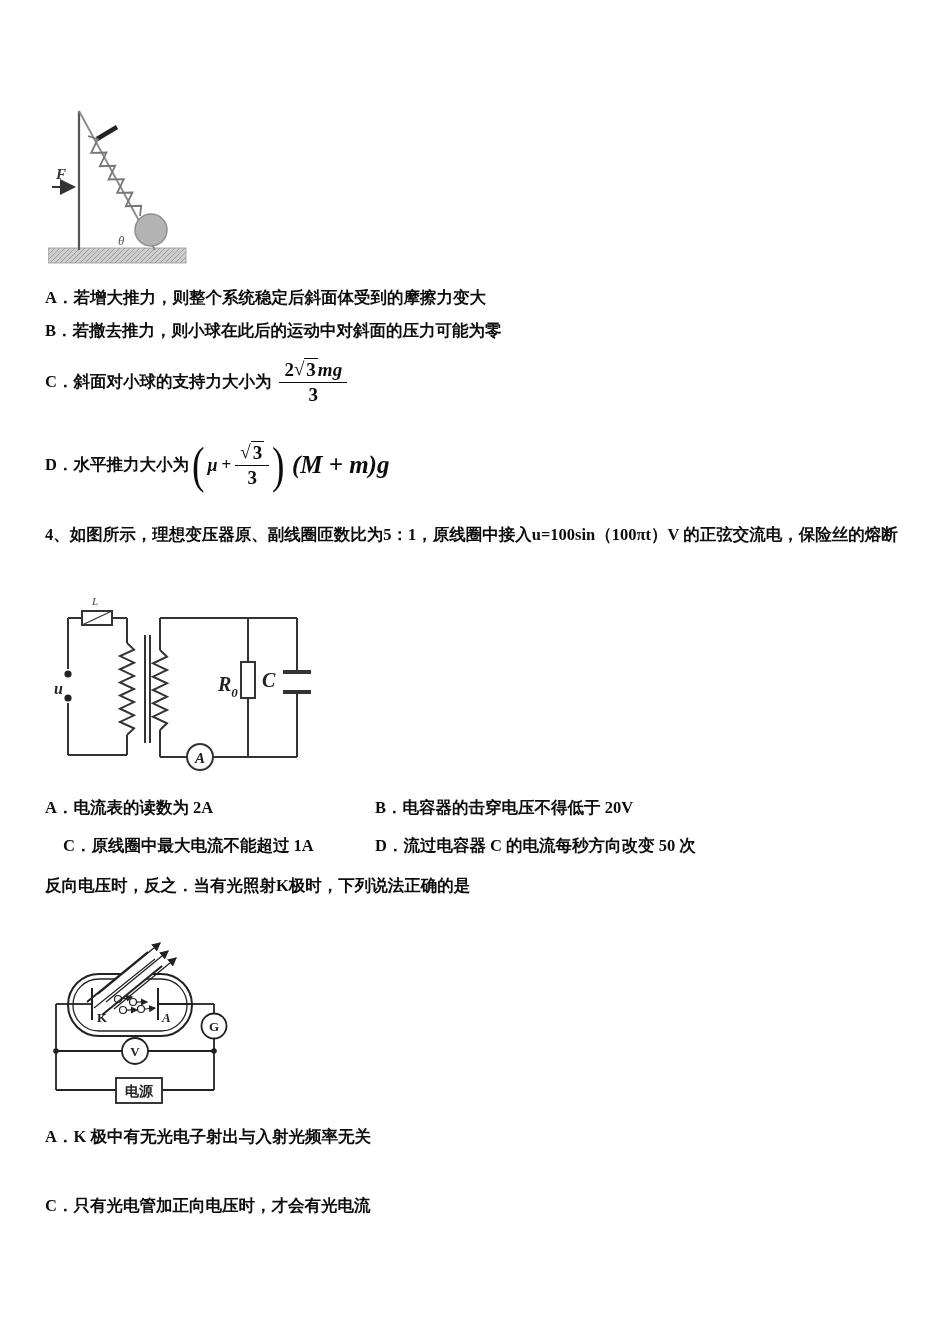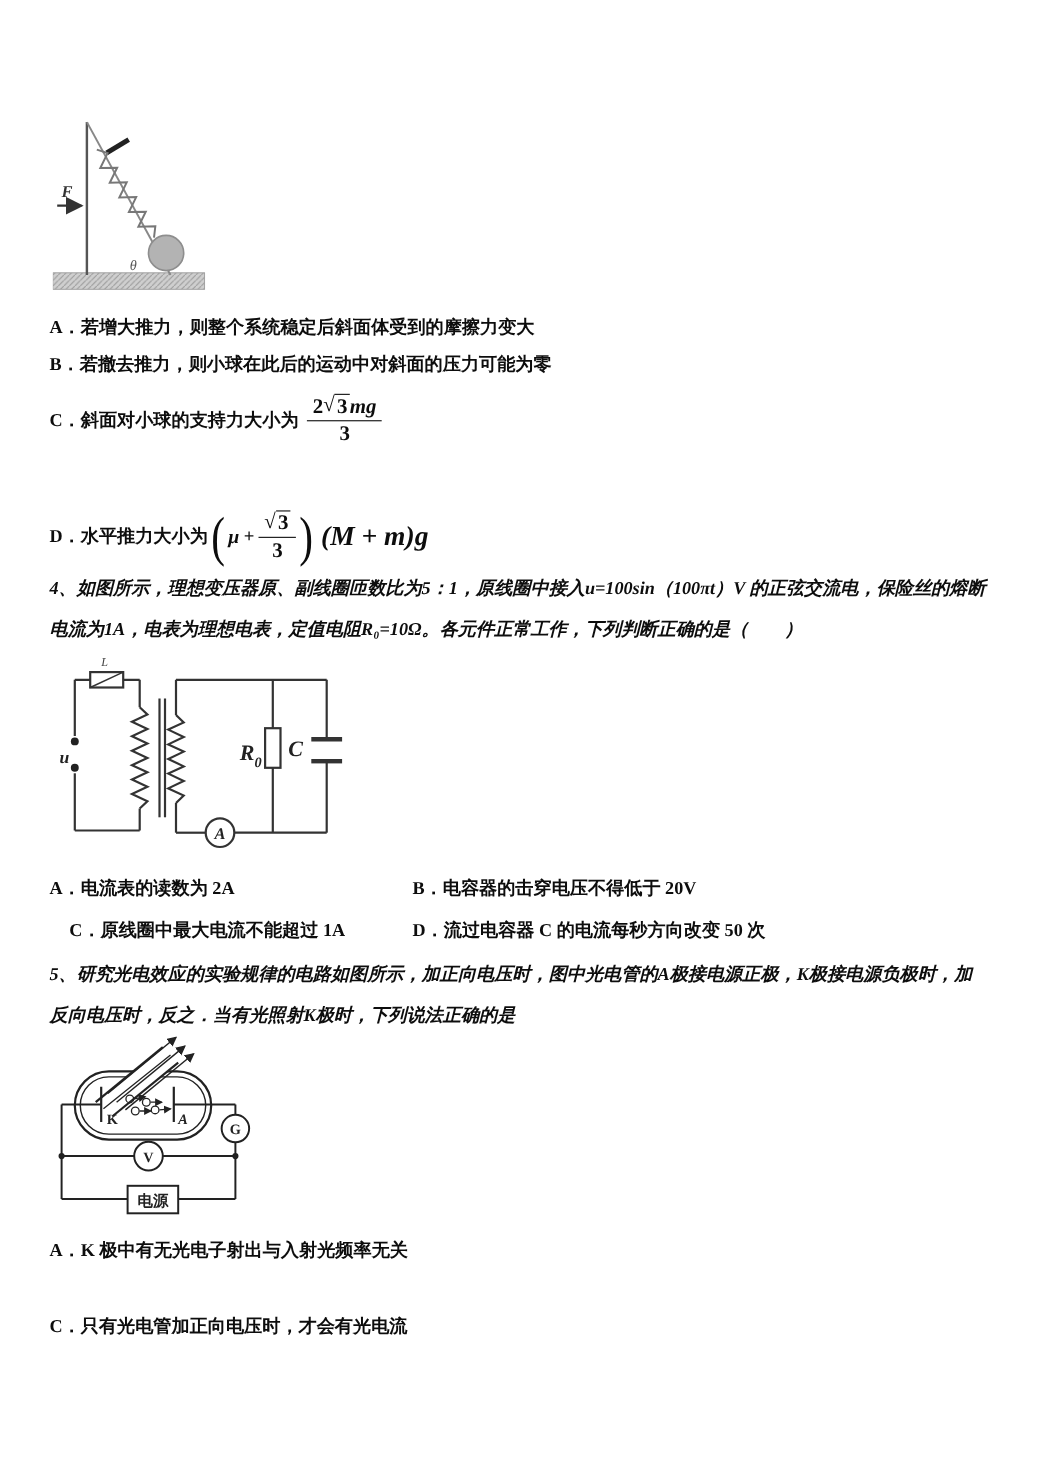--- a/index.html
+++ b/index.html
@@ -1,20 +1,20 @@
 <!DOCTYPE html>
 <html><head>
 <meta charset="utf-8">
 <style>
   html,body{margin:0;padding:0;background:#ffffff;}
   .page{position:relative;width:950px;height:1344px;background:#ffffff;overflow:hidden;
         font-family:"Liberation Serif","DejaVu Sans",serif;color:#0d0d0d;}
   .opt{position:absolute;left:45px;font-weight:bold;font-size:16.5px;white-space:nowrap;}
   .para{position:absolute;left:45px;width:872px;font-weight:bold;font-size:16.5px;}
-  .para .pline{display:block;white-space:nowrap;line-height:37px;font-style:italic;}
+  .para .pline{display:block;white-space:nowrap;line-height:37px;}
   .frow{position:absolute;left:45px;display:flex;align-items:center;font-weight:bold;font-size:16.5px;white-space:nowrap;}
   .frac{display:inline-flex;flex-direction:column;align-items:center;margin-left:8px;
         font-size:19px;font-style:italic;font-weight:bold;line-height:1.15;}
   .frac .num{border-bottom:1.6px solid #0d0d0d;padding:0 5px 1px 5px;display:inline-flex;align-items:flex-end;}
   .frac .den{padding-top:1px;}
   .sqrt{display:inline-flex;align-items:flex-start;}
   .rad-sym{font-style:normal;font-weight:bold;}
   .radicand{border-top:1.7px solid #0d0d0d;padding:0 2px;}
   .paren{font-size:50px;font-weight:400;line-height:0;display:inline-block;transform:scaleX(.75);margin:0 1px;}
   .mtail{font-style:italic;font-size:25px;margin-left:4px;}
@@ -58,41 +58,40 @@
         <span class="sqrt">
           <span class="rad-sym">√</span>
           <span class="radicand" style="font-style:normal;">3</span>
         </span>
         <span class="mvar">mg</span>
       </span>
       <span class="den" style="font-style:normal;">3</span>
     </span>
   </div>
 
-  <div class="frow" style="top:432px;height:66px;margin-top:23px;">
+  <div class="frow" style="top:432px;height:66px;">
     <span>D．水平推力大小为</span>
     <span class="paren">(</span>
     <span class="mvar" style="font-size:18px;">μ</span>
     <span style="font-size:17px;margin:0 4px;">+</span>
     <span class="frac" style="margin-left:0;">
       <span class="num">
         <span class="sqrt">
           <span class="rad-sym">√</span>
           <span class="radicand" style="font-style:normal;">3</span>
         </span>
       </span>
       <span class="den" style="font-style:normal;">3</span>
     </span>
     <span class="paren">)</span>
     <span class="mtail">(M + m)g</span>
   </div>
 
   <div class="para" style="top:516px;">
     <span class="pline">4、如图所示，理想变压器原、副线圈匝数比为5：1，原线圈中接入u=100sin（100πt）V 的正弦交流电，保险丝的熔断</span>
-    <span class="pline">电流为1A，电表为理想电表，定值电阻R₀=10Ω。各元件正常工作，下列判断正确的是（　　）</span>
   </div>
 
   <svg width="310" height="195" viewBox="0 0 310 195" style="position:absolute;left:50px;top:595px;">
     <g stroke="#333" stroke-width="2" fill="none">
       <line x1="18" y1="23" x2="32" y2="23"></line>
       <rect x="32" y="16" width="30" height="14"></rect>
       <line x1="32" y1="30" x2="62" y2="16" stroke-width="1.3"></line>
       <line x1="62" y1="23" x2="77" y2="23"></line>
       <line x1="18" y1="23" x2="18" y2="74"></line>
       <line x1="18" y1="108" x2="18" y2="160"></line>
@@ -125,21 +124,20 @@
     <text x="212" y="92" font-size="20" font-style="italic" font-weight="bold" fill="#222">C</text>
     <text x="150" y="168" font-size="15" font-style="italic" font-weight="bold" fill="#222" text-anchor="middle">A</text>
   </svg>
 
   <div class="opt" style="top:797px;">A．电流表的读数为 2A</div>
   <div class="opt" style="top:797px;left:375px;">B．电容器的击穿电压不得低于 20V</div>
   <div class="opt" style="top:835px;margin-left:18px;">C．原线圈中最大电流不能超过 1A</div>
   <div class="opt" style="top:835px;left:375px;">D．流过电容器 C 的电流每秒方向改变 50 次</div>
 
   <div class="para" style="top:867px;">
-    <span class="pline">5、研究光电效应的实验规律的电路如图所示，加正向电压时，图中光电管的A极接电源正极，K极接电源负极时，加</span>
     <span class="pline">反向电压时，反之．当有光照射K极时，下列说法正确的是</span>
   </div>
 
   <svg width="230" height="170" viewBox="0 0 230 170" style="position:absolute;left:40px;top:942px;">
     <defs>
       <marker id="arrL" markerWidth="8" markerHeight="8" refX="6" refY="3.5" orient="auto">
         <path d="M0,0 L7,3.5 L0,7 Z" fill="#222"></path>
       </marker>
       <marker id="arrE" markerWidth="7" markerHeight="7" refX="5" refY="3" orient="auto">
         <path d="M0,0 L6,3 L0,6 Z" fill="#222"></path>

